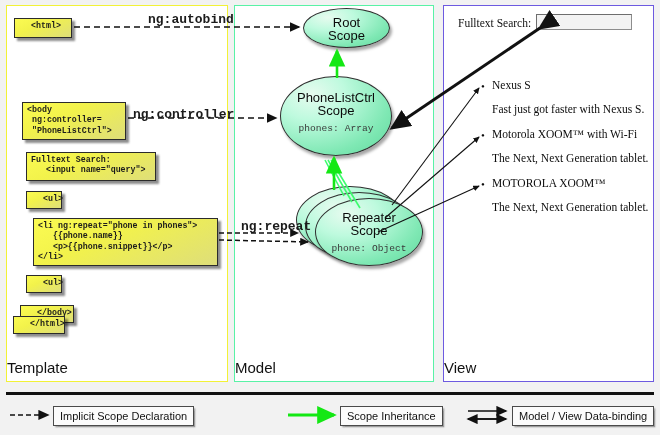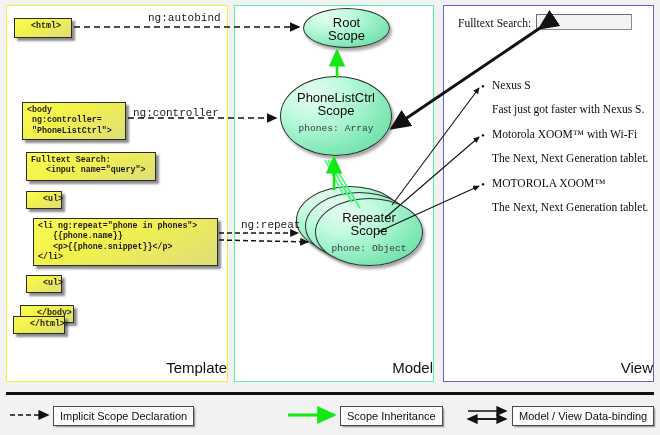--- a/index.html
+++ b/index.html
@@ -9,41 +9,41 @@
     background:#f2f2f2;
   }
   #root{position:absolute;left:0;top:0;width:660px;height:435px;}
 
   
   .col{position:absolute;background:#ffffff;box-sizing:border-box;}
   .col.template{left:6px;top:5px;width:222px;height:377px;border:1.5px solid #f2f236;}
   .col.model{left:234px;top:5px;width:200px;height:377px;border:1.5px solid #59f2a6;}
   .col.view{left:443px;top:5px;width:211px;height:377px;border:1.5px solid #6d5ae0;}
   .col-label{
-    position:absolute;bottom:5px;left:0;width:100%;text-align:right;
+    position:absolute;bottom:5px;left:0;width:100%;text-align:left;
     font-size:15px;color:#111;font-family:"Liberation Sans", sans-serif;
   }
 
   
   .codebox{
     position:absolute;box-sizing:border-box;
     border:1.3px solid #2b2b2b;
     background:linear-gradient(155deg,#fbfb52 0%,#f2f24b 38%,#dede7a 100%);
     box-shadow:2.5px 2.5px 2px rgba(0,0,0,.45);
     font-family:"Liberation Mono", monospace;
     font-size:8.3px;line-height:10.4px;color:#1b1b1b;
     padding:2px 4px;white-space:pre;
     font-weight:bold;
   }
   .codebox.small{padding:2px 16px;}
 
   
   .conn-label{
     position:absolute;font-family:"Liberation Mono", monospace;
-    font-size:11px;color:#1b1b1b;white-space:nowrap;font-weight:normal;
+    font-size:13px;color:#1b1b1b;white-space:nowrap;font-weight:bold;
   }
 
   
   .scope{
     position:absolute;border-radius:50%;
     border:1.4px solid #2f2f2f;
     background:radial-gradient(ellipse at 28% 22%, #e7fbef 0%, #befade 30%, #7fe8b4 70%, #5fd79c 100%);
     box-shadow:2px 3px 3px rgba(0,0,0,.35);
     text-align:center;box-sizing:border-box;
   }

